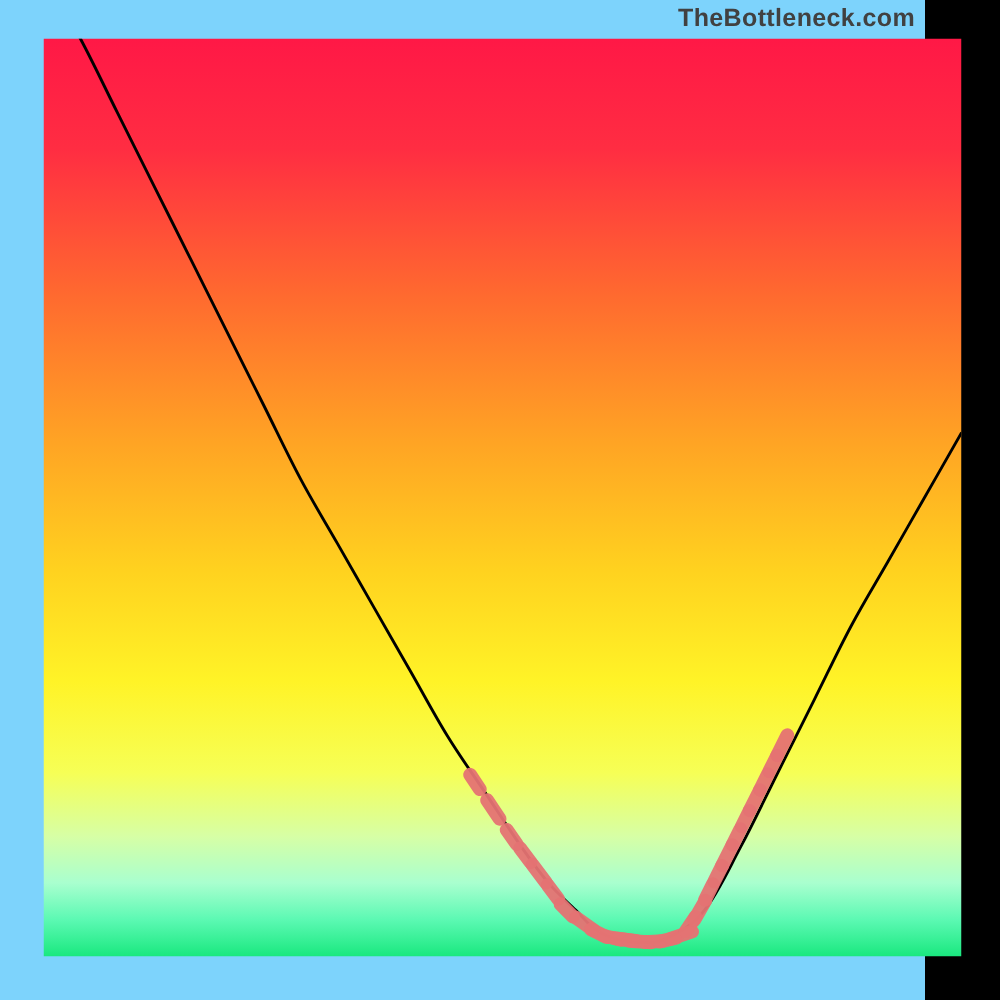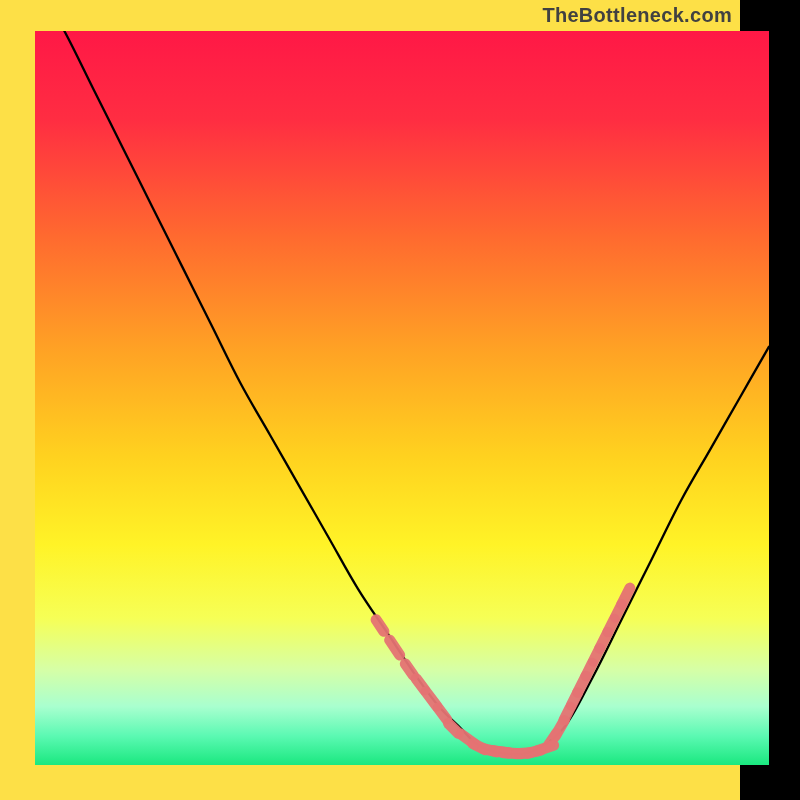--- a/index.html
+++ b/index.html
@@ -1,17 +1,17 @@
 <!DOCTYPE html>
 <html><head>
 <meta charset="utf-8">
 <style>
   * { margin: 0; padding: 0; box-sizing: border-box; }
   html, body { width: 800px; height: 800px; overflow: hidden; background: #000; font-family: Arial, Helvetica, sans-serif; }
-  .stage { position: relative; width: 740px; height: 800px; background: #fde047; }
+  .stage { position: relative; width: 740px; height: 800px; background: #7dd3fc; }
   .plot-frame { position: absolute; }
   .gradient { position: absolute; left: 0; top: 0; right: 0; bottom: 0; }
   .curve-svg { position: absolute; left: 0; top: 0; }
   .watermark { position: absolute; top: 4px; right: 8px; color: #414141; font-size: 20px; font-weight: 600; letter-spacing: .3px; }
 </style>
 </head>
 <body>
 
 <div class="stage">
   <div class="watermark">TheBottleneck.com</div>

